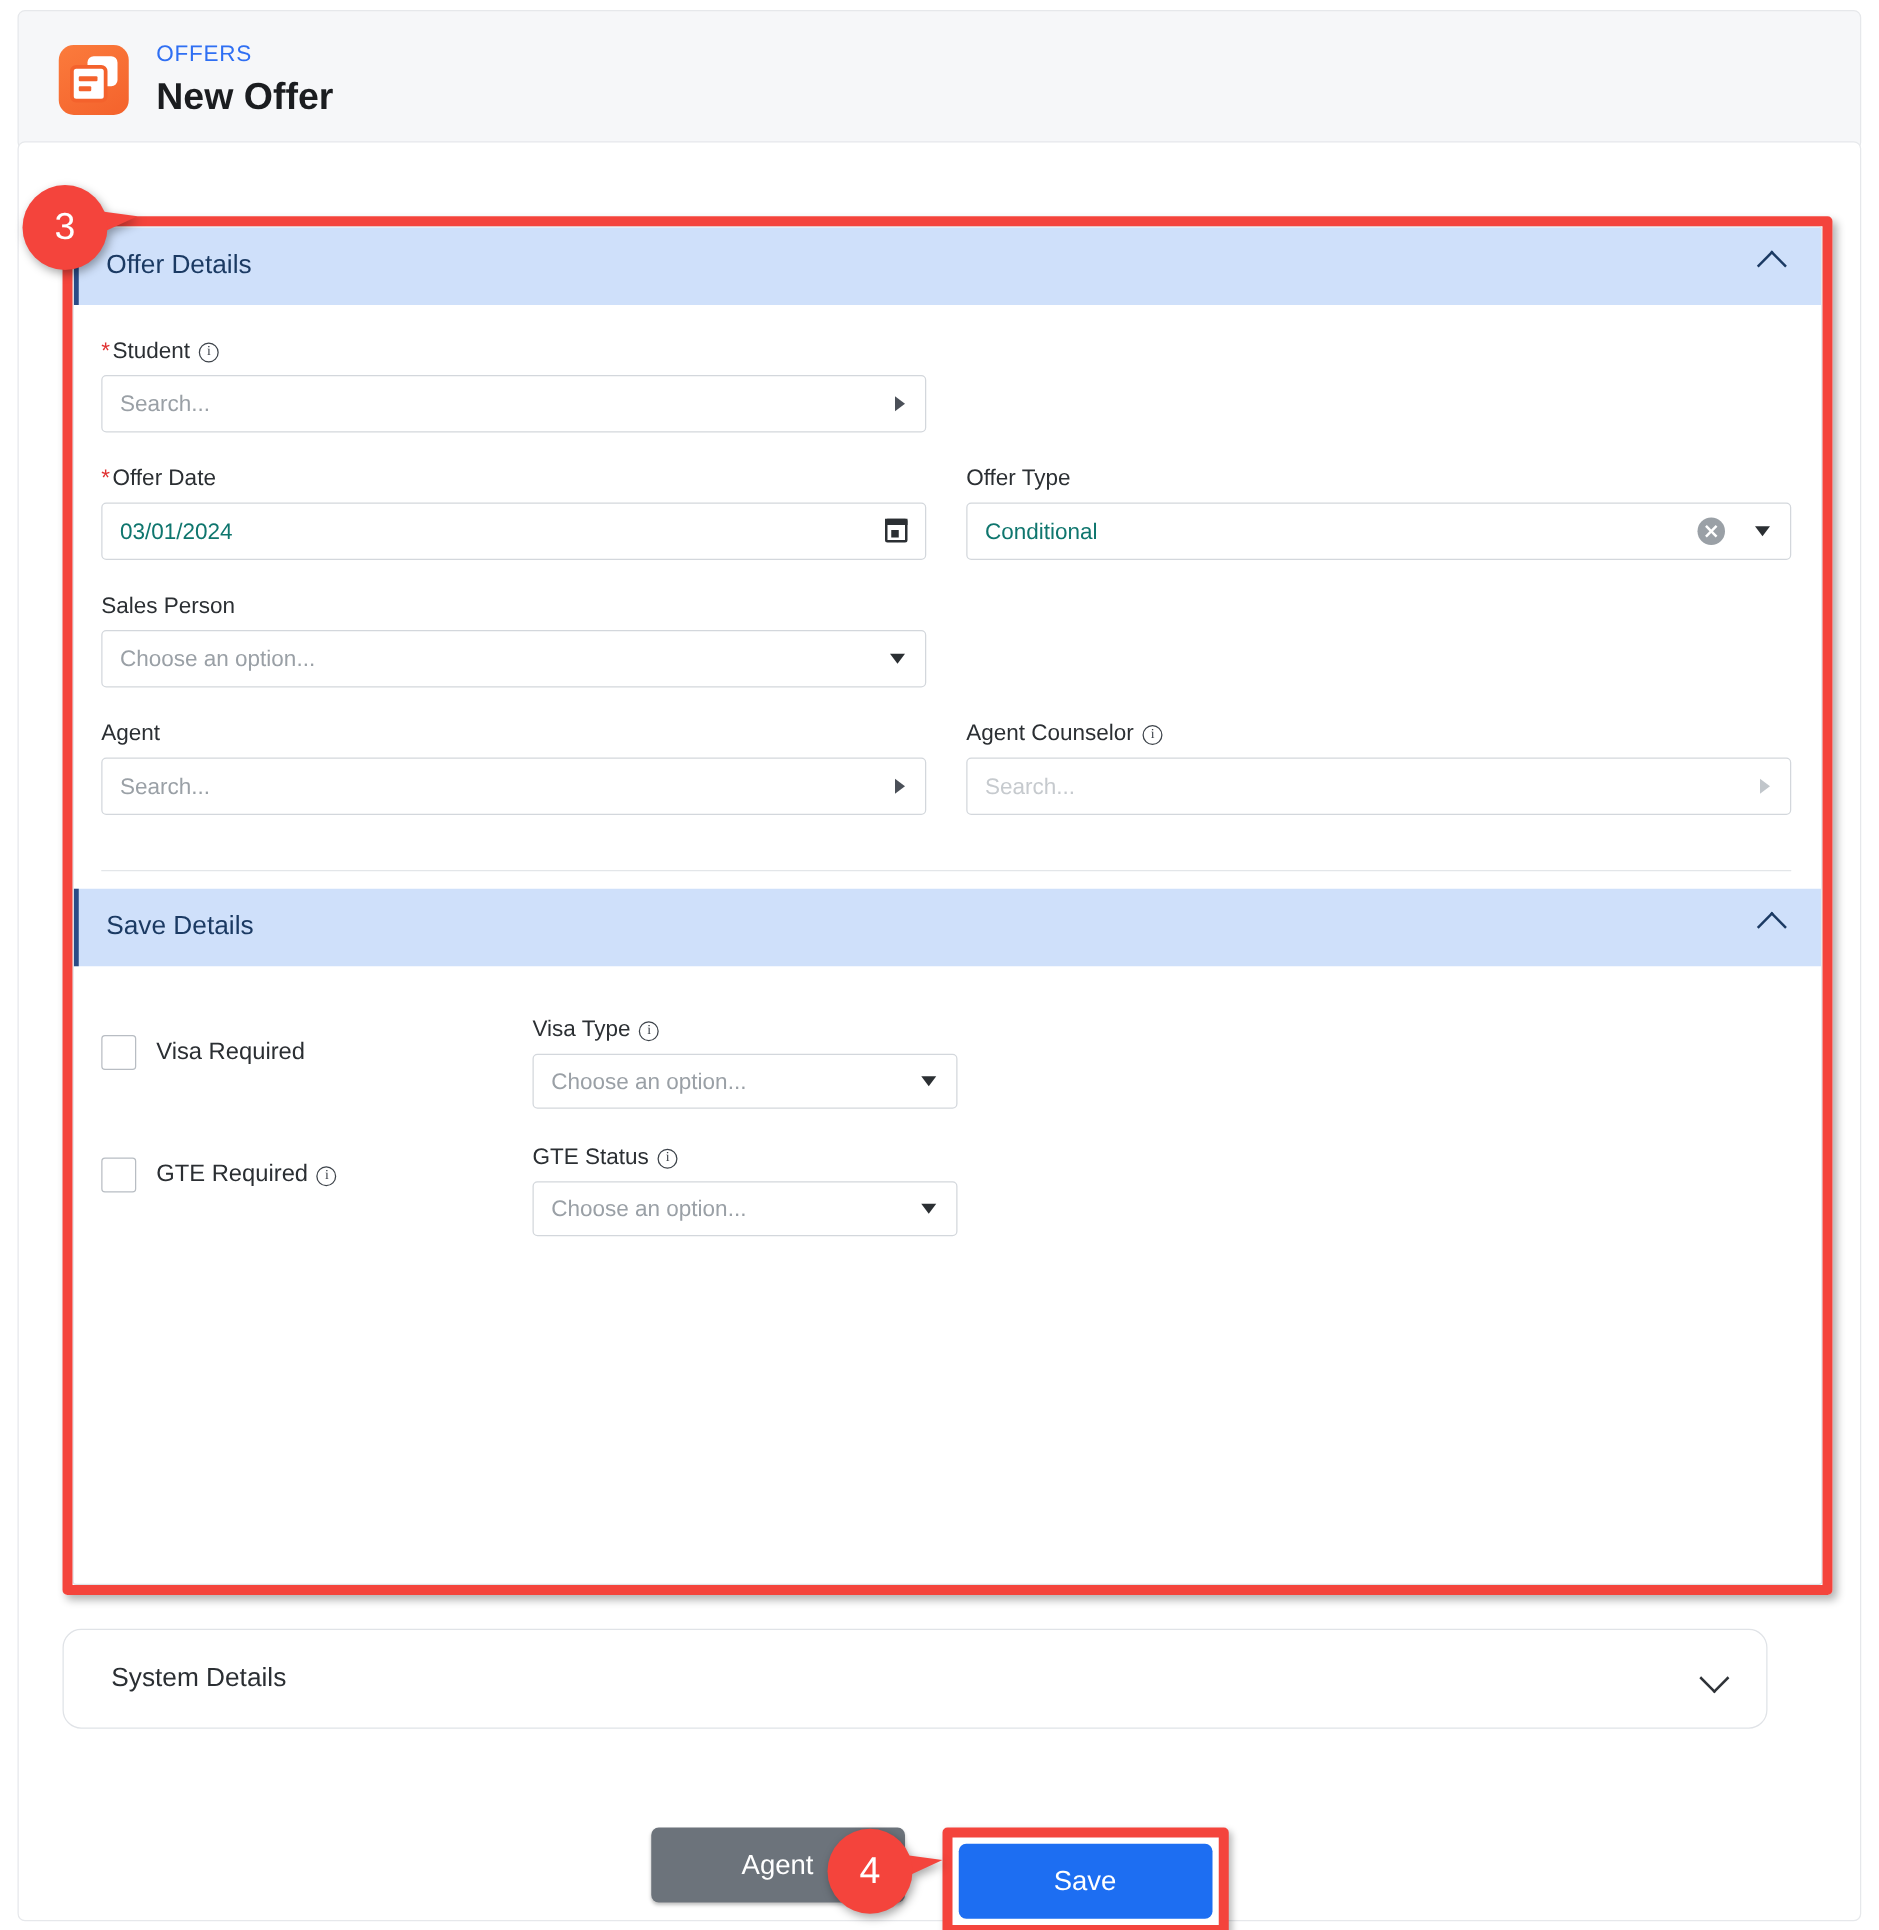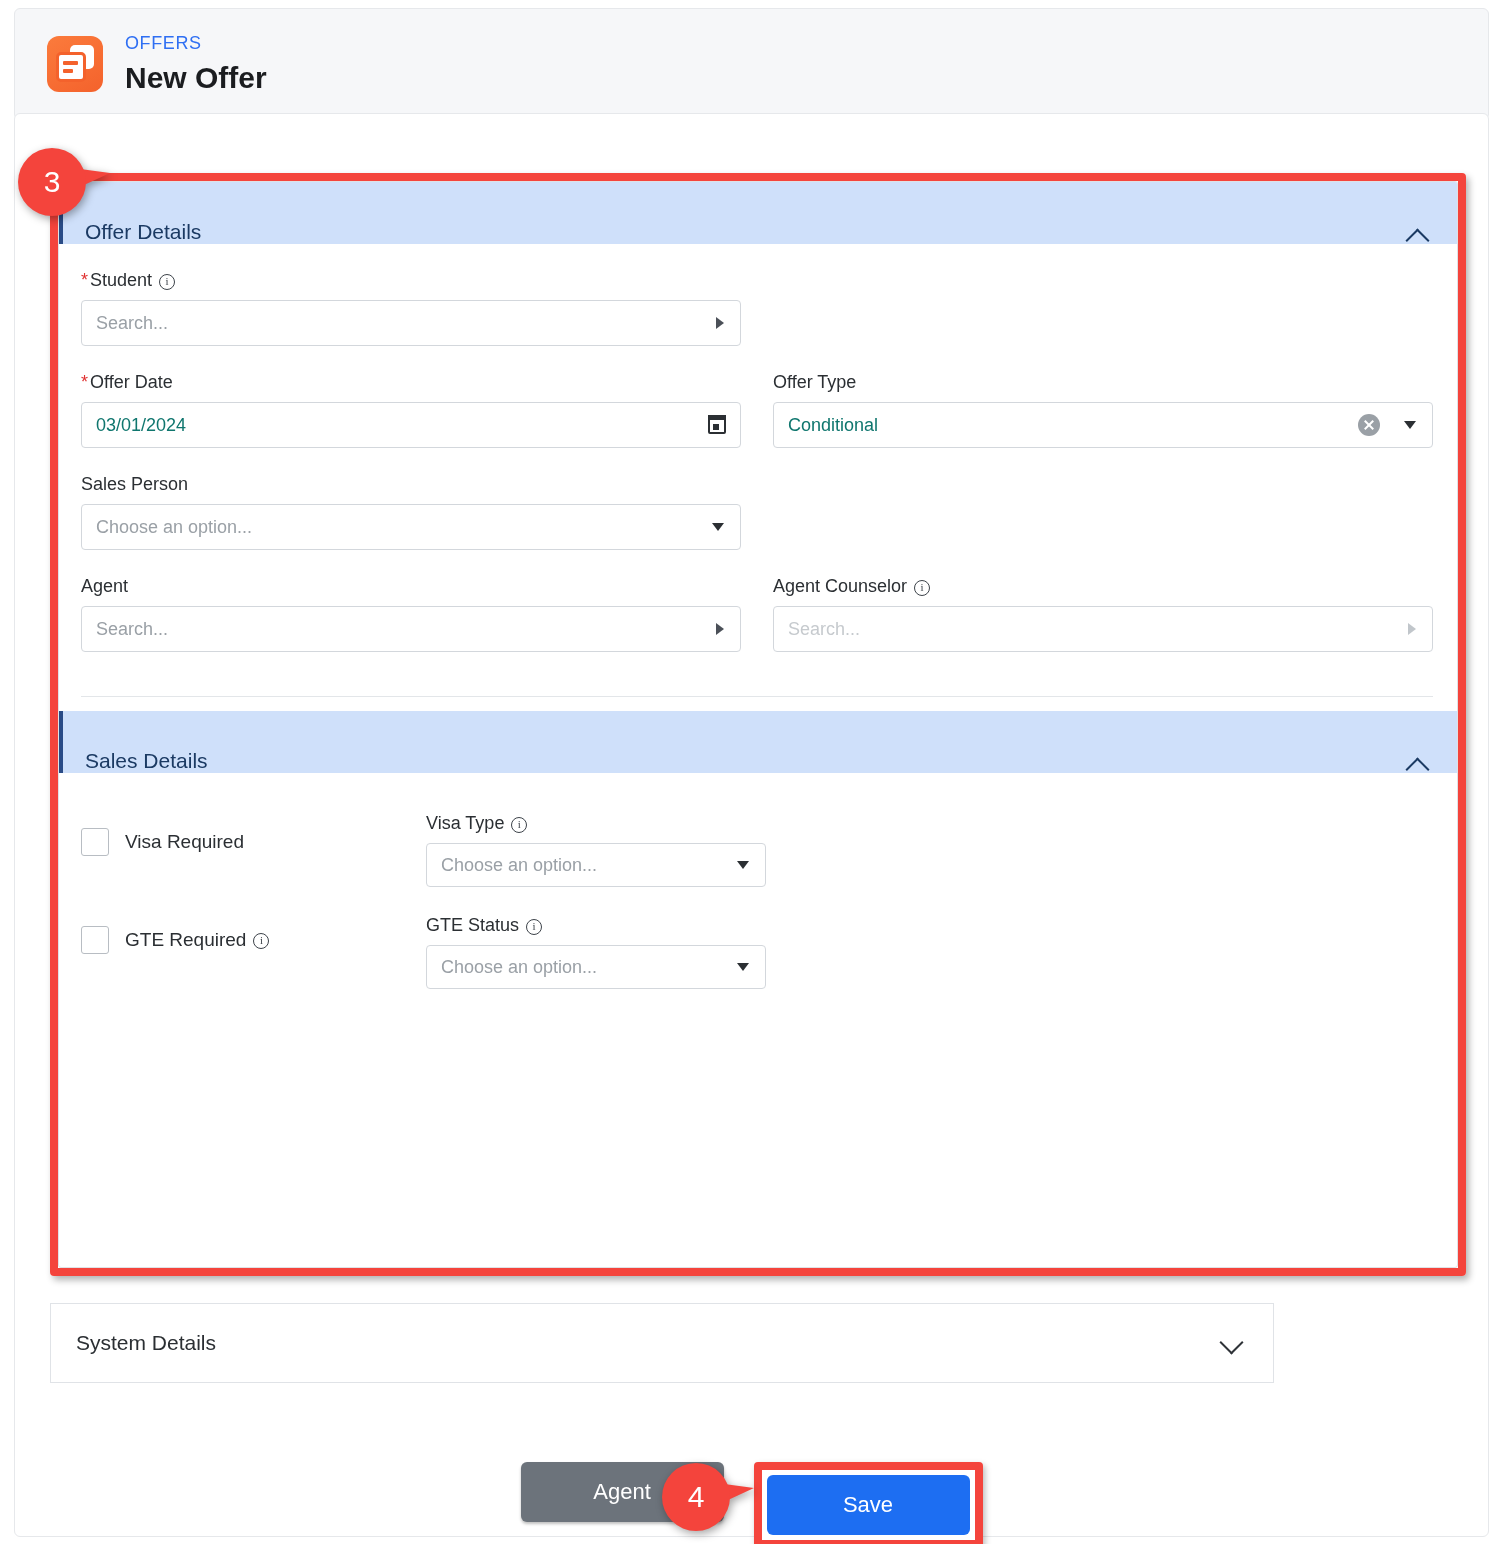--- a/index.html
+++ b/index.html
@@ -102,21 +102,21 @@
     border-radius: 3px;
     overflow: hidden;
   }
 
   .section-header {
     position: relative;
     height: 62px;
     background: #cfe0fa;
     border-left: 4px solid #2a4b86;
     display: flex;
-    align-items: flex-end;
+    align-items: flex-start;
     justify-content: space-between;
     padding: 18px 26px 0 22px;
   }
   .section-title {
     font-size: 21px;
     color: #1b3a63;
   }
   .chev {
     width: 26px; height: 16px;
     position: relative;
@@ -283,28 +283,28 @@
     display: flex; align-items: center; gap: 7px;
   }
   .visa-right { width: 340px; }
   .visa-field { margin-bottom: 28px; }
   .visa-field .control { height: 44px; }
 
   
   .sysdetails {
     position: absolute;
     left: 50px; top: 1303px;
-    width: 1224px; height: 80px;
+    width: 1364px; height: 80px;
     border: 1px solid #e0e3e7;
-    border-radius: 0;
+    border-radius: 15px;
     background: #ffffff;
     display: flex;
     align-items: center;
     justify-content: space-between;
-    padding: 0 28px 0 25px;
+    padding: 0 28px 0 38px;
   }
   .sysdetails .section-title { color: #2b2f33; font-size: 21px; }
 
   
   .footer {
     position: absolute;
     left: 0; top: 1462px;
     width: 1503px;
     display: flex;
     justify-content: center;
@@ -478,21 +478,21 @@
             </div>
           </div>
         </div>
       </div>
 
 
       <div class="divider"></div>
     </div>
 
     <div class="section-header">
-      <span class="section-title">Sales Details</span>
+      <span class="section-title">Save Details</span>
       <span class="chev"></span>
     </div>
 
     <div class="section-body">
       <div class="visa-grid">
         <div class="visa-left">
           <div class="checkrow">
             <span class="checkbox"></span>
             <span class="checklabel">
               <span>Visa Required</span>

